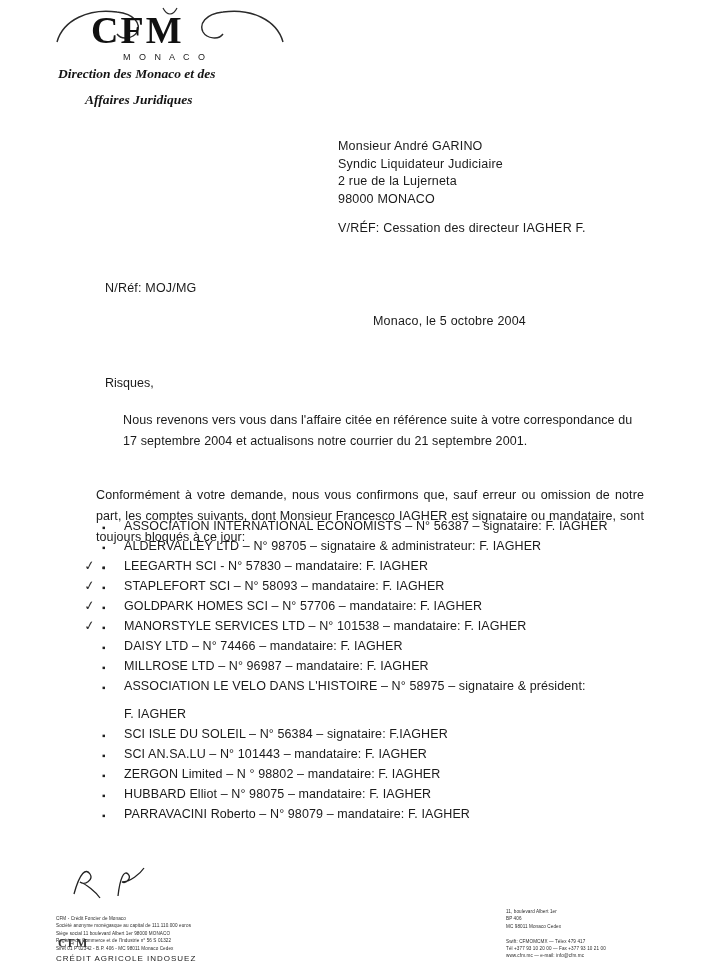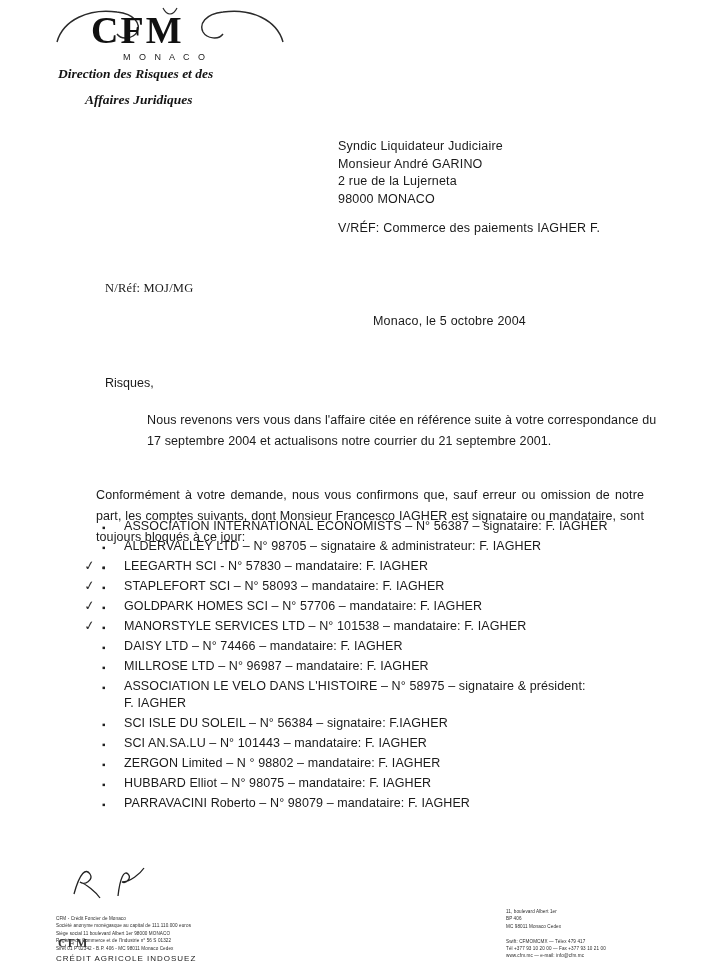--- a/index.html
+++ b/index.html
@@ -96,40 +96,39 @@
     font-size: 12.5px;
     line-height: 17.5px;
     letter-spacing: 0.2px;
   }
   .nref {
     position: absolute;
     left: 105px;
     top: 281px;
     font-size: 12.5px;
     letter-spacing: 0.2px;
-    font-family: Liberation Serif, serif;
   }
   .place-date {
     position: absolute;
     left: 373px;
     top: 314px;
     font-size: 12.5px;
     letter-spacing: 0.2px;
   }
 
   
   .salutation {
     position: absolute;
     left: 105px;
     top: 376px;
     font-size: 12.5px;
   }
   .para1 {
     position: absolute;
-    left: 147px;
+    left: 123px;
     top: 410px;
     width: 510px;
     font-size: 12.5px;
     line-height: 21px;
     letter-spacing: 0.1px;
   }
   .para2 {
     position: absolute;
     left: 96px;
     top: 485px;
@@ -161,21 +160,21 @@
   .list li .bullet {
     position: absolute;
     left: 4px;
     top: 1px;
     font-size: 10px;
     color: #222;
   }
   .list li .cont {
     display: block;
     padding-left: 0px;
-    margin-top: 1px;
+    margin-top: 12px;
   }
 
   
   .checkmark {
     position: absolute;
     font-family: "Liberation Serif", serif;
     font-size: 13px;
     color: #333;
     transform: rotate(-8deg);
   }
@@ -237,35 +236,35 @@
   <div class="letterhead">
     <div class="logo-wrap">
       <svg class="logo-swoosh" viewBox="0 0 230 44">
         <path d="M2 36 C 8 14, 34 2, 62 6 C 80 8, 86 18, 82 26 C 78 33, 66 34, 62 28" fill="none" stroke="#2a2a2a" stroke-width="1.4"></path>
         <path d="M228 36 C 222 14, 196 2, 168 6 C 150 8, 144 18, 148 26 C 152 33, 164 34, 168 28" fill="none" stroke="#2a2a2a" stroke-width="1.4"></path>
         <path d="M108 2 C 112 10, 118 10, 122 2" fill="none" stroke="#2a2a2a" stroke-width="1.2"></path>
       </svg>
       <div class="logo-text">CFM</div>
       <div class="logo-sub">M O N A C O</div>
     </div>
-    <div class="dept-line1">Direction des Risques et des</div>
+    <div class="dept-line1">Direction des Monaco et des</div>
     <div class="dept-line2">Affaires Juridiques</div>
   </div>
 
   <div class="addressee">
+    <div>Monsieur André GARINO</div>
     <div>Syndic Liquidateur Judiciaire</div>
-    <div>Monsieur André GARINO</div>
     <div>2 rue de la Lujerneta</div>
     <div>98000 MONACO</div>
   </div>
 
   <div class="ref-block">
     <div>
       <span>V/RÉF:</span>
-      <span>Commerce des paiements IAGHER F.</span>
+      <span>Cessation des directeur IAGHER F.</span>
     </div>
   </div>
 
   <div class="nref">N/Réf: MOJ/MG</div>
 
   <div class="place-date">Monaco, le 5 octobre 2004</div>
 
   <div class="salutation">Risques,</div>
   <div class="para1">Nous revenons vers vous dans l'affaire citée en référence suite à votre correspondance du 17 septembre 2004 et actualisons notre courrier du 21 septembre 2001.</div>
   <div class="para2">Conformément à votre demande, nous vous confirmons que, sauf erreur ou omission de notre part, les comptes suivants, dont Monsieur Francesco IAGHER est signataire ou mandataire, sont toujours bloqués à ce jour:</div>

